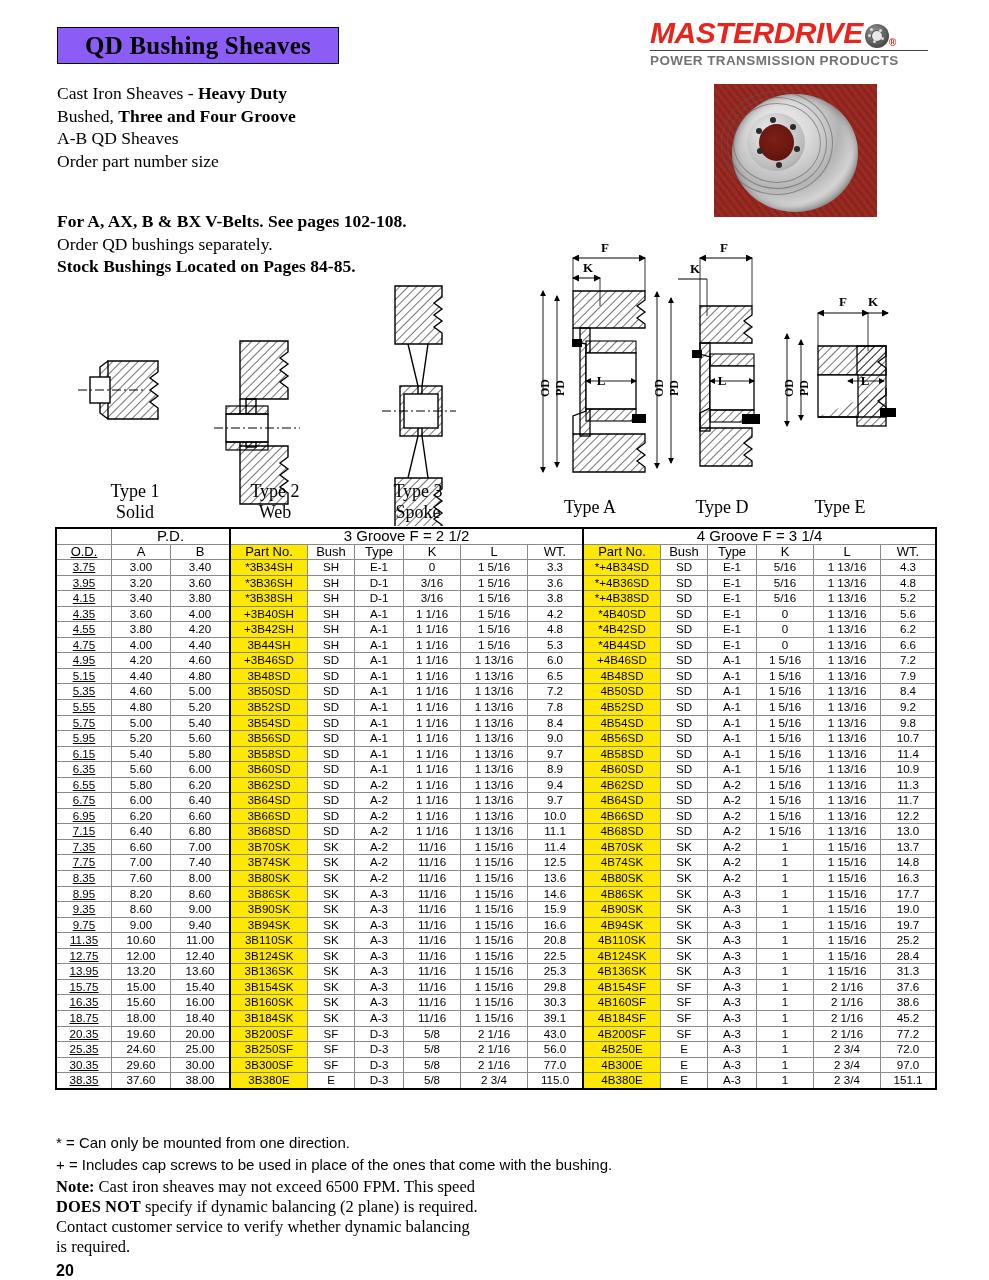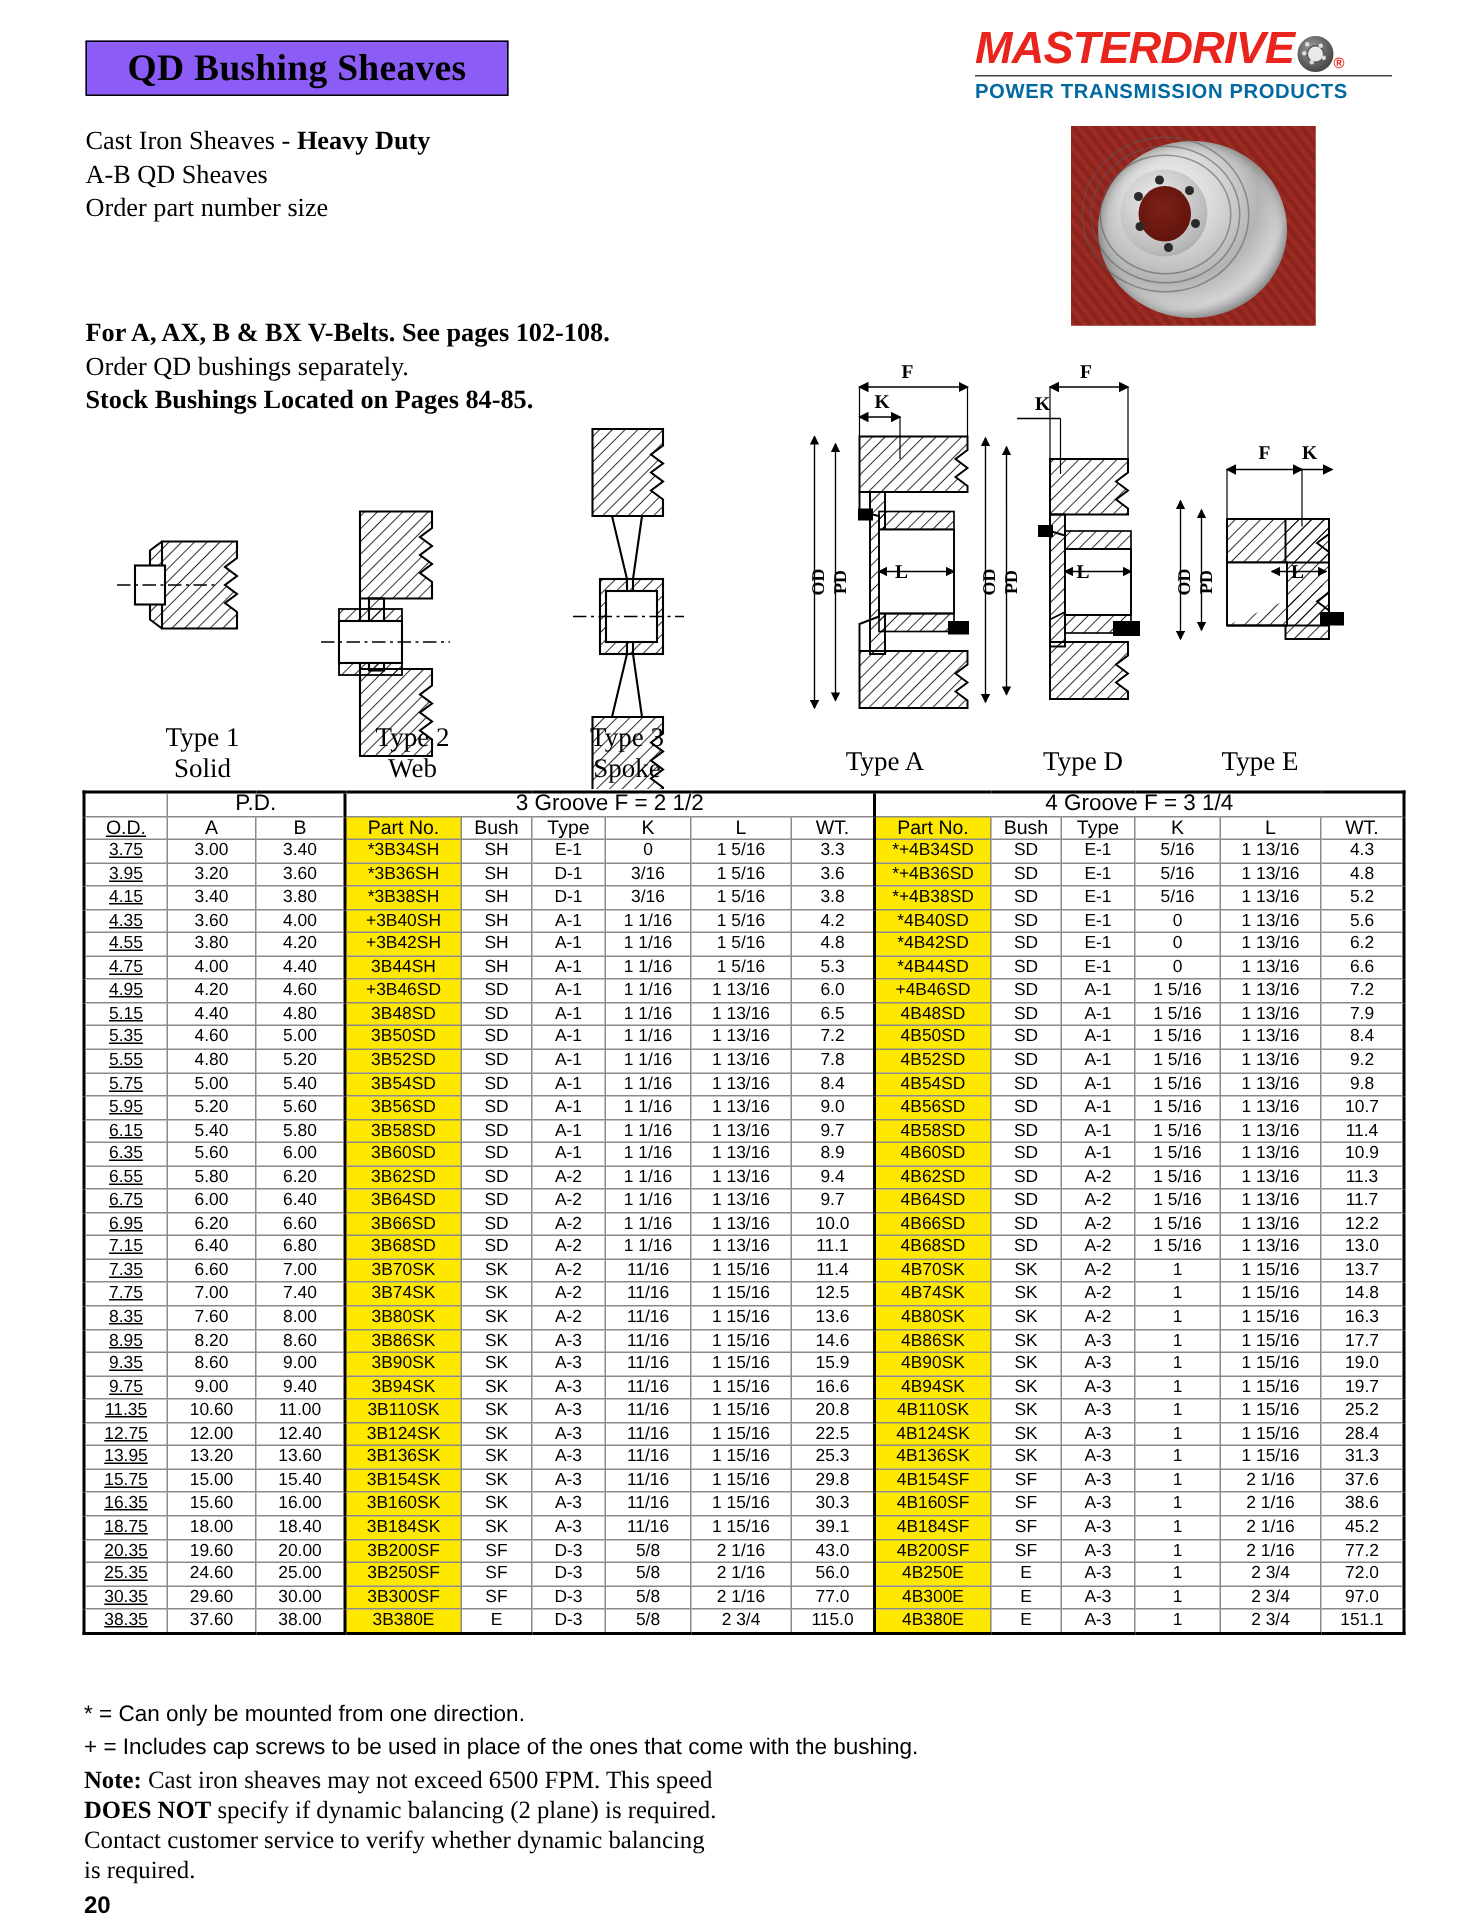--- a/index.html
+++ b/index.html
@@ -12,21 +12,21 @@
 
   .logo{position:absolute;left:650px;top:18px;width:278px;}
   .logo-main{font-family:"Liberation Sans",sans-serif;font-weight:bold;font-style:italic;font-size:30px;
     color:#E8241C;letter-spacing:-0.5px;line-height:1;display:flex;align-items:flex-end;}
   .logo-gear{display:inline-block;width:24px;height:24px;border-radius:50%;
     background:radial-gradient(circle at 40% 35%,#9a9a9a,#4a4a4a 70%);position:relative;margin-left:2px;}
   .logo-gear:before{content:"";position:absolute;left:7px;top:7px;width:10px;height:10px;border-radius:50%;
     background:#e9e9e9;box-shadow:0 0 0 1px #555;}
   .logo-gear i{position:absolute;width:3px;height:3px;border-radius:50%;background:#ddd;}
   .logo-reg{font-size:10px;color:#E8241C;vertical-align:top;}
-  .logo-sub{font-family:"Liberation Sans",sans-serif;font-weight:bold;font-size:13.5px;color:#0369a1;
+  .logo-sub{font-family:"Liberation Sans",sans-serif;font-weight:bold;font-size:13.5px;color:#737373;
     letter-spacing:.4px;margin-top:2px;border-top:1px solid #444;padding-top:2px;}
 
   
   .intro{position:absolute;left:57px;top:82px;font-size:17.5px;line-height:22.6px;}
   .intro2{position:absolute;left:57px;top:210px;font-size:17.5px;line-height:22.6px;}
   .b{font-weight:bold;}
 
   
   .photo{position:absolute;left:714px;top:84px;width:163px;height:133px;
     background:
@@ -91,20 +91,23 @@
         <i style="left:3px;top:10px"></i>
     </span>
     <span class="logo-reg">®</span>
   </div>
   <div class="logo-sub">POWER TRANSMISSION PRODUCTS</div>
 </div>
 
 <div class="intro">
   <div>
     <span>Cast Iron Sheaves - </span><span class="b">Heavy Duty</span>
+  </div>
+  <div>
+    <span>Bushed, </span><span class="b">Three and Four Groove</span>
   </div>
   <div>A-B QD Sheaves</div>
   <div>Order part number size</div>
 </div>
 
 <div class="intro2">
   <div class="b">For A, AX, B &amp; BX V-Belts. See pages 102-108.</div>
   <div>Order QD bushings separately.</div>
   <div class="b">Stock Bushings Located on Pages 84-85.</div>
 </div>

